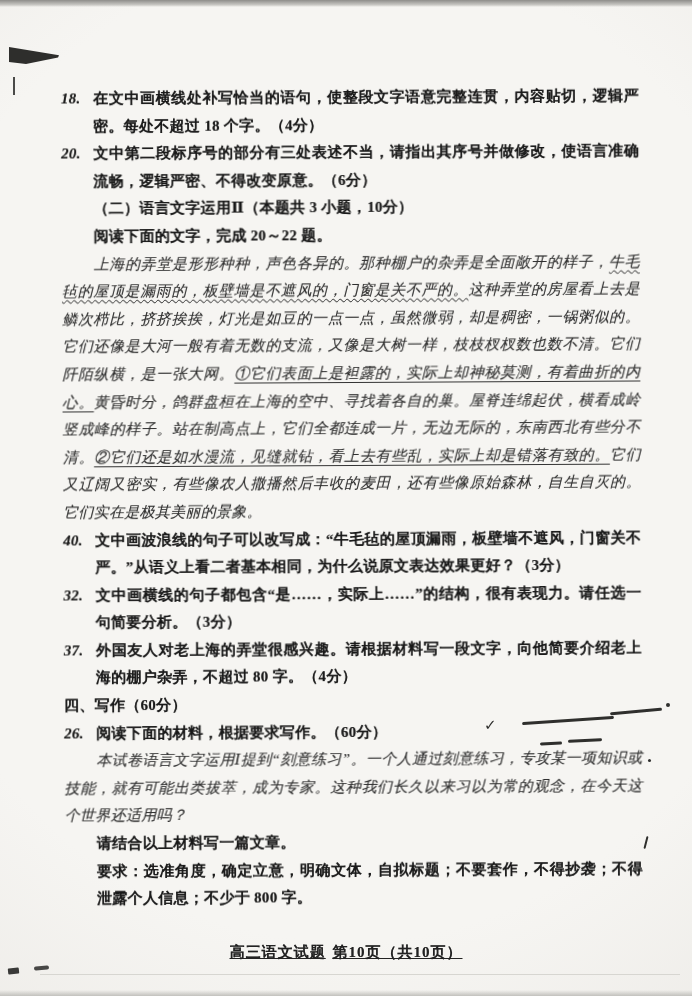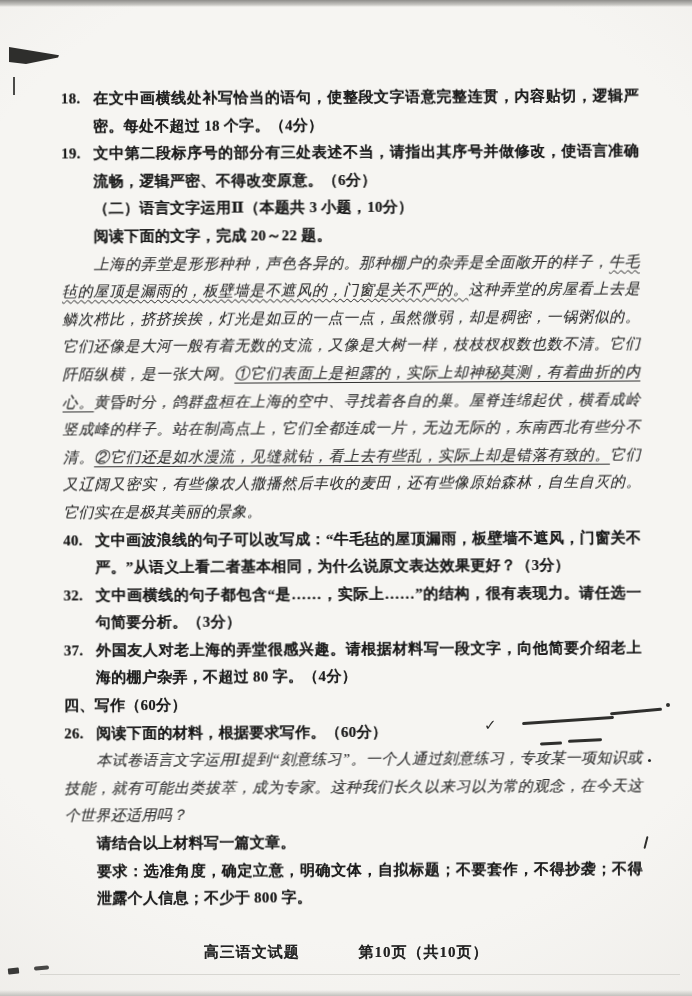--- a/index.html
+++ b/index.html
@@ -29,21 +29,21 @@
     text-align:justify;
     transform:rotate(-0.3deg);
     filter:blur(.2px);
   }
   .content p{margin:0;}
   .q{
     font-weight:700;color:#181818;
     padding-left:32px;text-indent:-32px;
     text-shadow:0 0 .6px rgba(30,30,30,.5);
   }
-  .qnum{display:inline-block;width:32px;text-indent:0;}
+  .qnum{display:inline-block;width:32px;text-indent:0;font-style:italic;}
   .heading{
     font-weight:700;color:#181818;padding-left:32px;
     text-shadow:0 0 .6px rgba(30,30,30,.5);
   }
   .heading.flush{padding-left:0;}
   .passage{
     font-style:italic;font-weight:400;color:#2d2d2d;
     text-indent:32px;
     text-shadow:0 0 .4px rgba(50,50,50,.35);
   }
@@ -58,21 +58,21 @@
     text-decoration-thickness:1.2px;
     text-underline-offset:4px;
     text-decoration-color:#333;
   }
   .footer{
     position:absolute;left:0;bottom:34px;width:100%;
     text-align:center;font-size:15px;font-weight:700;color:#222;
     letter-spacing:1px;filter:blur(.25px);
     text-shadow:0 0 .6px rgba(30,30,30,.5);
   }
-  .footer span{margin:0 27px;}
+  .footer span{margin:0 1px;text-decoration:underline;}
   
   .artifact{position:absolute;z-index:4;}
   .blob-arrow{
     left:9px;top:47px;width:50px;height:17px;background:#2e2e2c;
     clip-path:polygon(0 0,100% 48%,98% 62%,34% 100%,0 88%);
   }
   .tick-left{left:13px;top:77px;width:2px;height:18px;background:#4a4a48;}
   .blob-b1{left:8px;top:968px;width:11px;height:6px;background:#3a3a38;border-radius:1px;transform:rotate(-6deg);}
   .blob-b2{left:34px;top:966px;width:15px;height:4px;background:#474745;border-radius:2px;transform:rotate(-4deg);}
   .faint-line{left:40px;top:974px;width:640px;height:1px;background:#d7d6d1;}
@@ -106,21 +106,21 @@
   <div class="artifact pen pen-dash1"></div>
   <div class="artifact pen pen-dash2"></div>
   <div class="artifact pen-check">✓</div>
   <div class="artifact pen pen-slash"></div>
   <div class="artifact pen-colon"></div>
 
   <div class="content">
 
     <p class="q"><span class="qnum">18.</span><span>在文中画横线处补写恰当的语句，使整段文字语意完整连贯，内容贴切，逻辑严密。每处不超过 18 个字。（4分）</span></p>
 
-    <p class="q"><span class="qnum">19.</span><span>文中第二段标序号的部分有三处表述不当，请指出其序号并做修改，使语言准确流畅，逻辑严密、不得改变原意。（6分）</span></p>
+    <p class="q"><span class="qnum">20.</span><span>文中第二段标序号的部分有三处表述不当，请指出其序号并做修改，使语言准确流畅，逻辑严密、不得改变原意。（6分）</span></p>
 
     <p class="heading">（二）语言文字运用Ⅱ（本题共 3 小题，10分）</p>
 
     <p class="heading">阅读下面的文字，完成 20～22 题。</p>
 
     <p class="passage"><span>上海的弄堂是形形种种，声色各异的。那种棚户的杂弄是全面敞开的样子，</span><span class="wavy">牛毛毡的屋顶是漏雨的，板壁墙是不遮风的，门窗是关不严的。</span><span>这种弄堂的房屋看上去是鳞次栉比，挤挤挨挨，灯光是如豆的一点一点，虽然微弱，却是稠密，一锅粥似的。它们还像是大河一般有着无数的支流，又像是大树一样，枝枝杈杈数也数不清。它们阡陌纵横，是一张大网。</span><span class="uline">①它们表面上是袒露的，实际上却神秘莫测，有着曲折的内心。</span><span>黄昏时分，鸽群盘桓在上海的空中、寻找着各自的巢。屋脊连绵起伏，横看成岭竖成峰的样子。站在制高点上，它们全都连成一片，无边无际的，东南西北有些分不清。</span><span class="uline">②它们还是如水漫流，见缝就钻，看上去有些乱，实际上却是错落有致的。</span><span>它们又辽阔又密实，有些像农人撒播然后丰收的麦田，还有些像原始森林，自生自灭的。它们实在是极其美丽的景象。</span></p>
 
     <p class="q"><span class="qnum">40.</span><span>文中画波浪线的句子可以改写成：“牛毛毡的屋顶漏雨，板壁墙不遮风，门窗关不严。”从语义上看二者基本相同，为什么说原文表达效果更好？（3分）</span></p>
 
     <p class="q"><span class="qnum">32.</span><span>文中画横线的句子都包含“是……，实际上……”的结构，很有表现力。请任选一句简要分析。（3分）</span></p>

